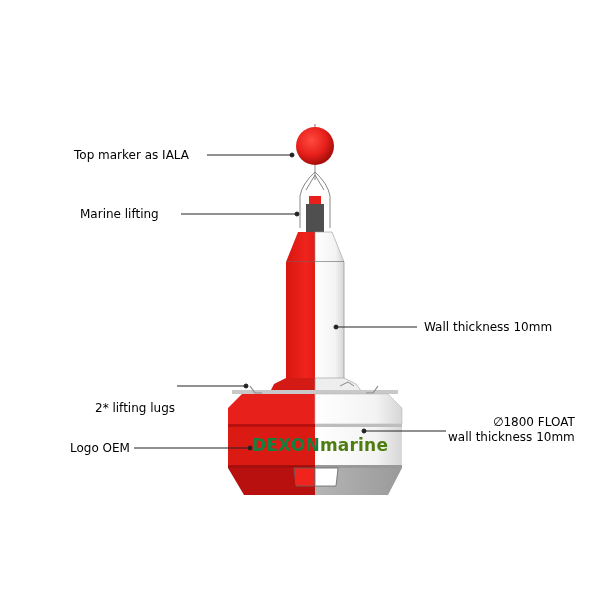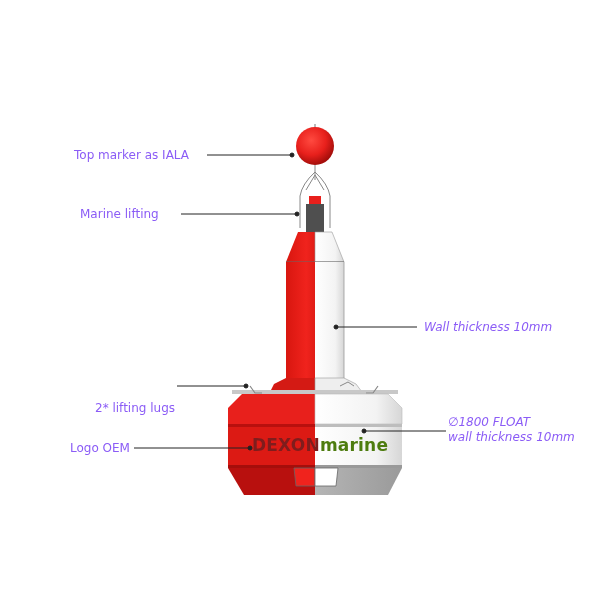--- a/index.html
+++ b/index.html
@@ -1,20 +1,20 @@
 <!DOCTYPE html>
 <html><head>
   <meta charset="utf-8">
   <style>
     html, body { margin: 0; padding: 0; background: #ffffff; }
     body { width: 600px; height: 600px; position: relative; overflow: hidden;
            font-family: "DejaVu Sans", "Liberation Sans", sans-serif; }
     #stage { position: absolute; left: 0; top: 0; width: 600px; height: 600px; }
-    .label { position: absolute; font-size: 12px; color: #8b5cf6; white-space: nowrap; line-height: 15px; }
-    .label.right { text-align: left; font-style: italic; }
+    .label { position: absolute; font-size: 12px; color: #000000; white-space: nowrap; line-height: 15px; }
+    .label.right { text-align: right; }
   </style>
 </head>
 <body>
 
 <div id="stage">
   <svg width="600" height="600" viewBox="0 0 600 600">
     <defs>
       <radialGradient id="ballGrad" cx="40%" cy="35%" r="65%">
         <stop offset="0%" stop-color="#ff4a40"></stop>
         <stop offset="60%" stop-color="#e8201c"></stop>
@@ -90,21 +90,21 @@
       <polygon points="228,468 315,468 315,495 244,495" fill="#b8100e"></polygon>
       <polygon points="315,468 402,468 388,495 315,495" fill="url(#greyGrad)"></polygon>
 
       <polygon points="294,468 315,468 315,486 296,486" fill="#f0231d" stroke="#666" stroke-width="0.8"></polygon>
       <polygon points="315,468 338,468 336,486 315,486" fill="#ffffff" stroke="#666" stroke-width="0.8"></polygon>
     </g>
   </svg>
 
   
   <div class="logo" style="position:absolute; left:252px; top:435px; font-size:17px; font-weight:bold; letter-spacing:0.2px; white-space:nowrap;">
-    <span style="color:#7f1d1d;">DEXON</span><span style="color:#4d7c0f;">marine</span>
+    <span style="color:#15803d;">DEXON</span><span style="color:#4d7c0f;">marine</span>
   </div>
 
   
   <svg width="600" height="600" viewBox="0 0 600 600" style="position:absolute;left:0;top:0;">
     <g stroke="#222" stroke-width="1" fill="#222">
       <line x1="207" y1="155" x2="292" y2="155"></line>
         <circle cx="292" cy="155" r="2"></circle>
       <line x1="181" y1="214" x2="297" y2="214"></line>
         <circle cx="297" cy="214" r="2"></circle>
       <line x1="336" y1="327" x2="417" y2="327"></line>

